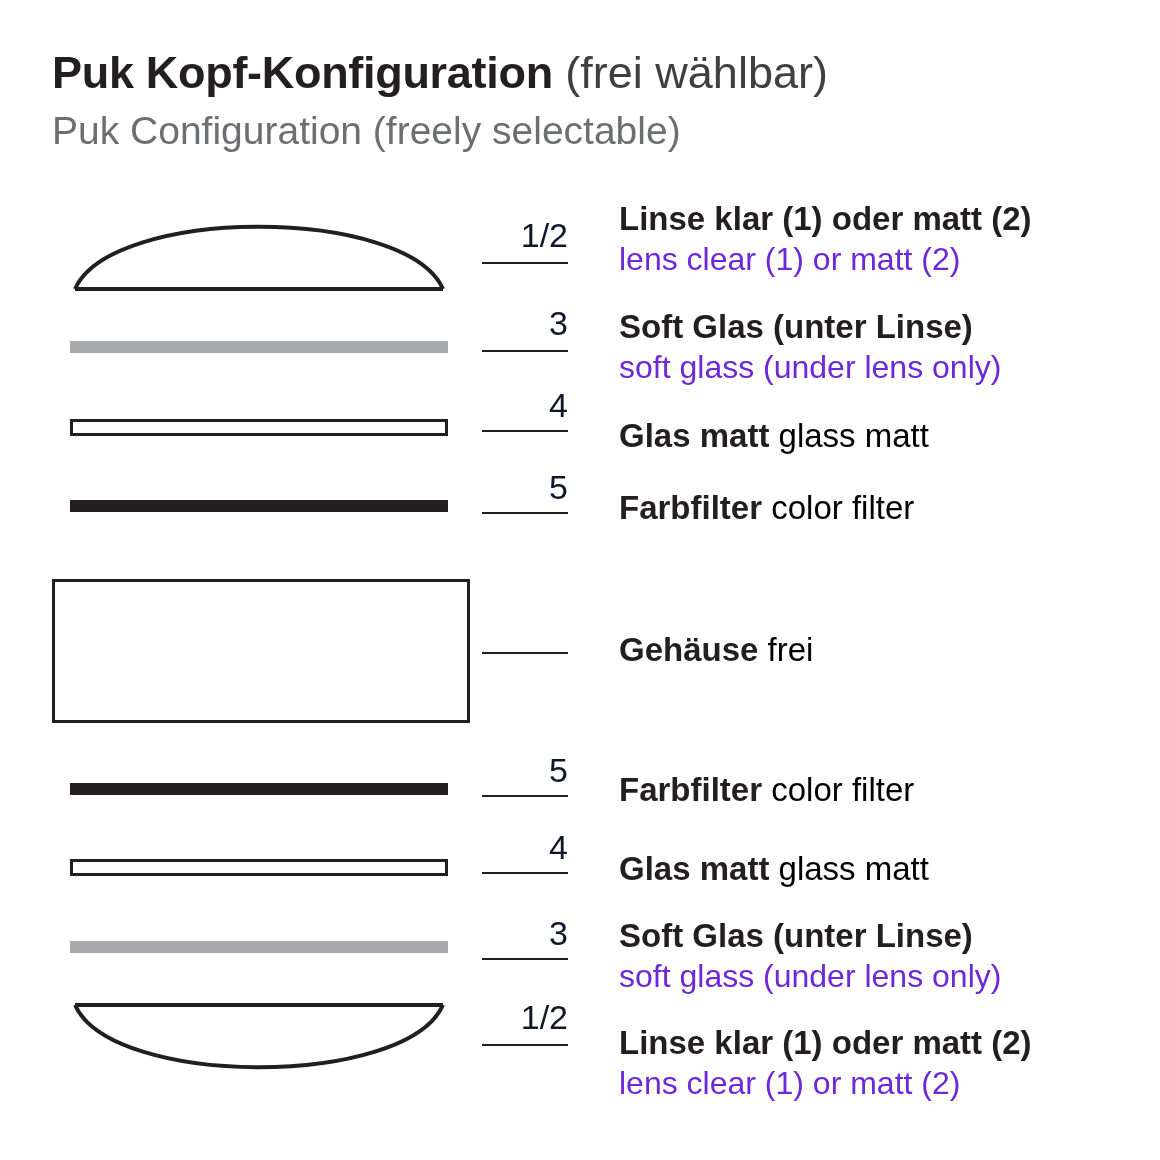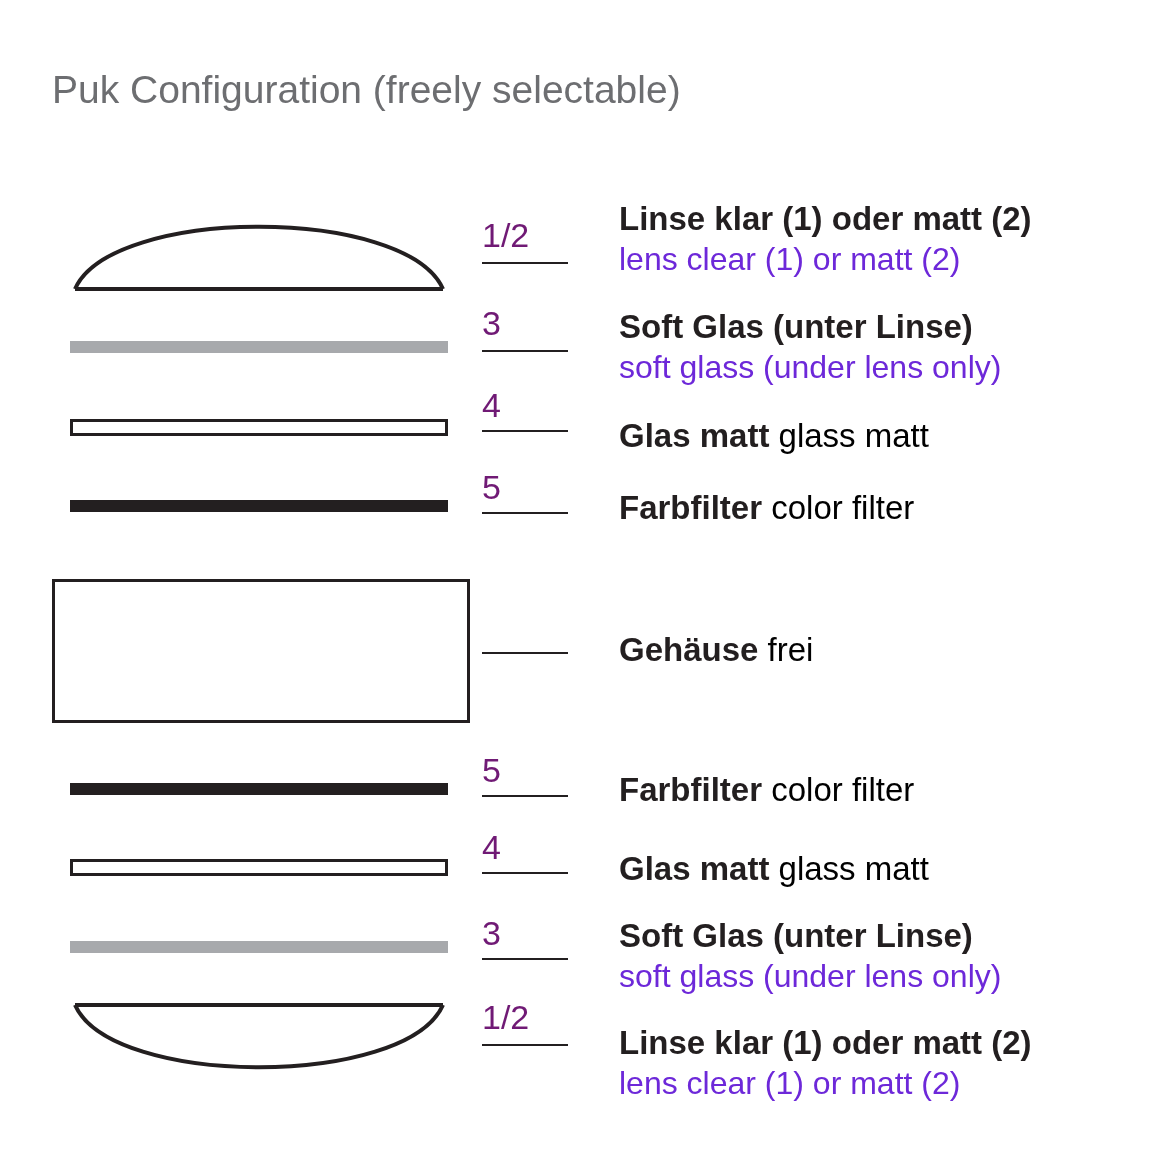--- a/index.html
+++ b/index.html
@@ -34,21 +34,21 @@
     letter-spacing: -0.3px;
   }
   .title-de-sub {
     font-weight: normal;
     color: #3f3f3f;
   }
   .title-en {
     font-size: 39px;
     line-height: 50px;
     color: #6d6e71;
-    margin-top: 21px;
+    margin-top: 4px;
     white-space: nowrap;
   }
 
   
   .diagram {
     position: absolute;
     left: 0;
     top: 0;
     width: 1160px;
     height: 1160px;
@@ -96,22 +96,22 @@
   
   .leader {
     position: absolute;
     width: 86px;
     border-bottom: 2px solid #231f20;
   }
   .leader-num {
     position: absolute;
     font-size: 34px;
     line-height: 34px;
-    color: #701a75;
-    text-align: left;
+    color: #0f172a;
+    text-align: right;
     width: 86px;
   }
 
   
   .txt {
     position: absolute;
     left: 619px;
     width: 545px;
   }
   .txt .de {
@@ -129,20 +129,24 @@
     font-size: 32px;
     line-height: 40px;
     color: #6d28d9;
     white-space: nowrap;
   }
 </style>
 </head>
 <body>
 
 <div class="header">
+  <div class="title-line">
+    <span class="title-de">Puk Kopf-Konfiguration</span>
+    <span class="title-de-sub">(frei wählbar)</span>
+  </div>
   <div class="title-en">Puk Configuration (freely selectable)</div>
 </div>
 
 <div class="diagram">
 
   <div class="layer lens-top" style="left:72px; top:200px;">
     <svg width="374" height="92" viewBox="0 0 374 92" xmlns="http://www.w3.org/2000/svg">
       <path d="M3 89 C 40 6, 334 6, 371 89" fill="none" stroke="#231f20" stroke-width="4"></path>
       <line x1="3" y1="89" x2="371" y2="89" stroke="#231f20" stroke-width="4"></line>
     </svg>

